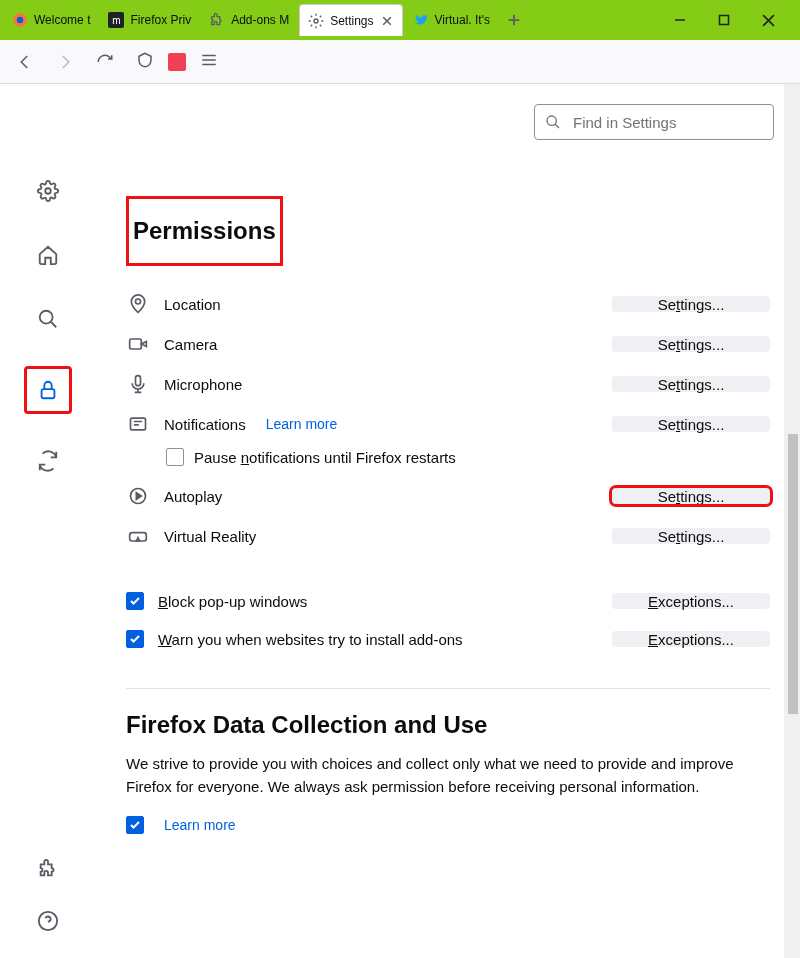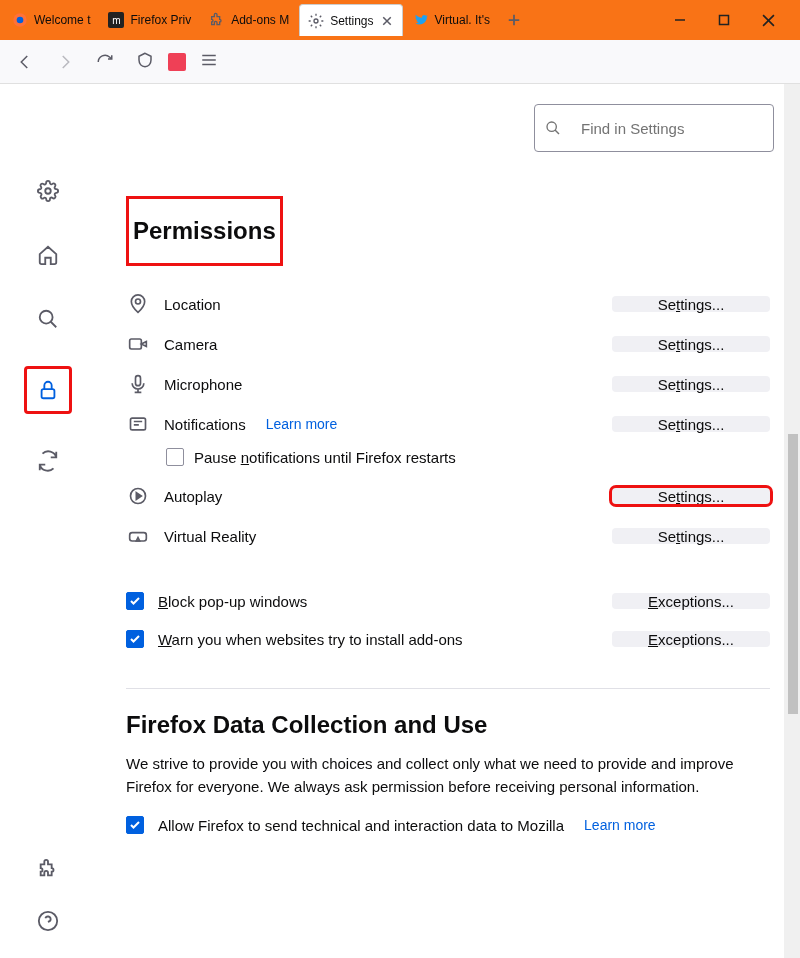--- a/index.html
+++ b/index.html
@@ -1,19 +1,19 @@
 <!DOCTYPE html>
 <html><head>
 <meta charset="utf-8">
 <style>
   * { box-sizing: border-box; margin: 0; padding: 0; font-family: "Segoe UI", Arial, sans-serif; }
   body { width: 800px; height: 958px; background: #fff; overflow: hidden; position: relative; }
 
   
-  .tabstrip { height: 40px; background: #f97316; display: flex; align-items: center; padding: 0 4px; }
+  .tabstrip { height: 40px; background: #84cc16; display: flex; align-items: center; padding: 0 4px; }
   .tab { height: 32px; display: flex; align-items: center; padding: 0 8px; margin-right: 2px; font-size: 12px; color: #0c0c0d; border-radius: 4px 4px 0 0; max-width: 110px; overflow: hidden; white-space: nowrap; gap: 6px; }
   .tab.active { background: #fff; border: 1px solid #ccc; border-bottom: none; }
   .tab-icon { width: 16px; height: 16px; flex-shrink: 0; }
   .tab-close { width: 14px; height: 14px; display:flex; align-items:center; justify-content:center; }
   .newtab { width: 28px; height: 28px; display: flex; align-items: center; justify-content: center; }
   .win-controls { margin-left: auto; display: flex; gap: 24px; padding-right: 18px; }
   .win-btn { width: 20px; height: 20px; display:flex;align-items:center;justify-content:center; color:#222; }
 
   
   .toolbar { height: 44px; background: #f9f9fb; border-bottom: 1px solid #e0e0e0; display: flex; align-items: center; padding: 0 10px; gap: 10px; }
@@ -31,21 +31,21 @@
   .scroll-thumb { position:absolute; right:2px; width:10px; background:#c1c1c1; border-radius:0px; }
 
   .sidebar { width: 96px; position: relative; padding-top: 90px; display:flex; flex-direction:column; align-items:center; gap:30px; }
   .side-btn { width:34px; height:34px; display:flex; align-items:center; justify-content:center; border-radius:4px; color:#5b5b66; }
   .side-btn.highlight-red { border:3px solid #e11; padding:6px; width:48px; height:48px; }
   .side-btn svg { width:22px; height:22px; }
   .sidebar-bottom { position:absolute; bottom:20px; left:0; right:0; display:flex; flex-direction:column; align-items:center; gap:18px; }
 
   .main { flex:1; padding: 20px 30px 0 30px; position:relative; }
   .search-wrap { position:absolute; top:20px; right:26px; }
-  .search-box { width:240px; height:48px; border:1px solid #8f8f9d; border-radius:4px; display:flex; align-items:center; padding:0 10px; gap:20px; color:#737373; font-size:15px; }
+  .search-box { width:240px; height:36px; border:1px solid #8f8f9d; border-radius:4px; display:flex; align-items:center; padding:0 10px; gap:12px; color:#737373; font-size:15px; }
 
   .section-title { font-size: 24px; font-weight: 600; color: #0c0c0d; margin-bottom: 18px; display:inline-block; padding:18px 4px; }
   .highlight-box-red { border: 3px solid #e11; }
 
   .perm-list { margin-top: 92px; }
   .perm-row { display:flex; align-items:center; padding: 10px 0; }
   .perm-icon { width:24px; display:flex; justify-content:center; color:#5b5b66; }
   .perm-label { margin-left: 14px; font-size: 15px; color:#0c0c0d;text-align:right; }
   .perm-link { color:#0060df; font-size:14px; margin-left:20px; }
   .row-spacer { flex:1; }
@@ -329,21 +329,20 @@
 
       <div class="data-section">
         <h2>Firefox Data Collection and Use</h2>
         <p>We strive to provide you with choices and collect only what we need to provide and improve Firefox for everyone. We always ask permission before receiving personal information.</p>
         <div class="perm-row" style="padding-top:6px">
           <span class="chk checked">
               <svg width="12" height="12" viewBox="0 0 24 24" fill="none" stroke="#fff" stroke-width="4">
                 <path d="M4 12l5 5L20 6"></path>
               </svg>
             </span>
-          <span class="perm-label">Allow Firefox to send technical and interaction data to Mozilla</span>
           <span class="perm-link">Learn more</span>
         </div>
       </div>
     </div>
   </div>
 </div>
 
 <div class="scroll-track">
   <div class="scroll-thumb" style="top:350px; height:280px;"></div>
 </div>

